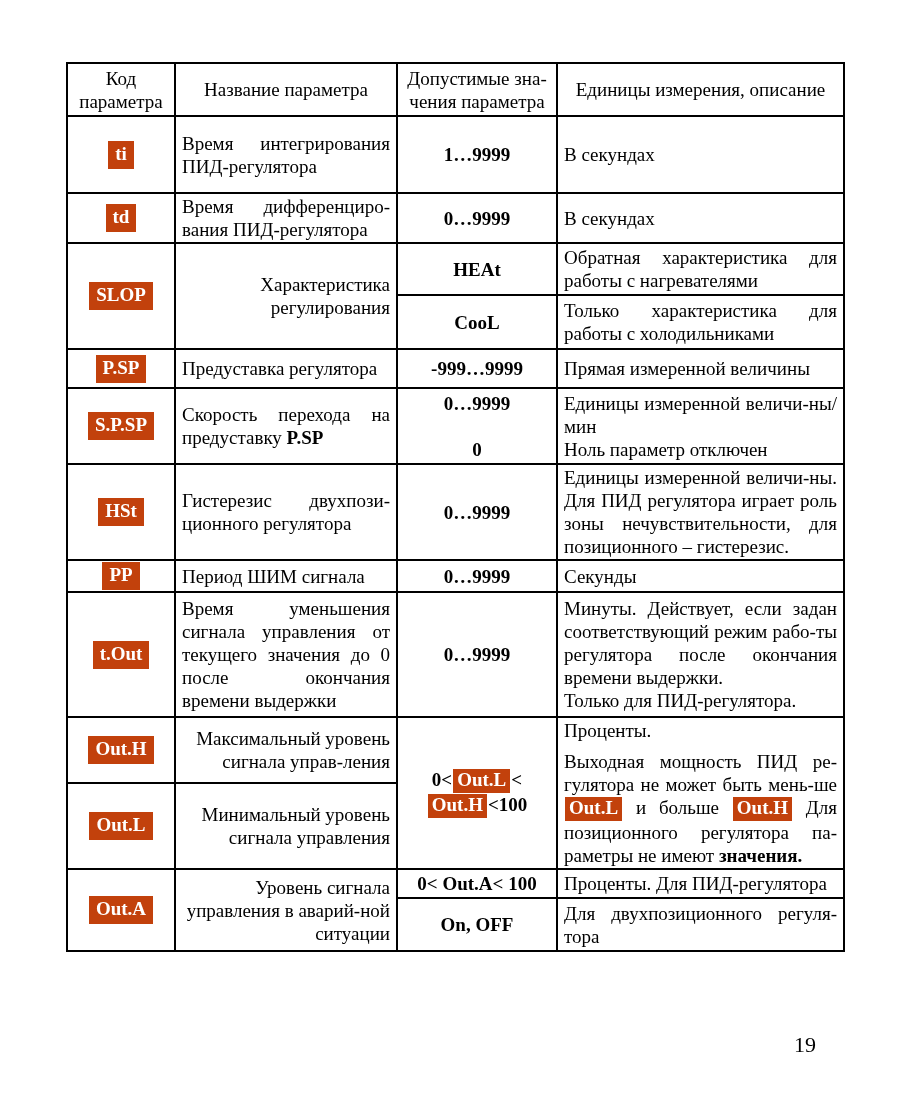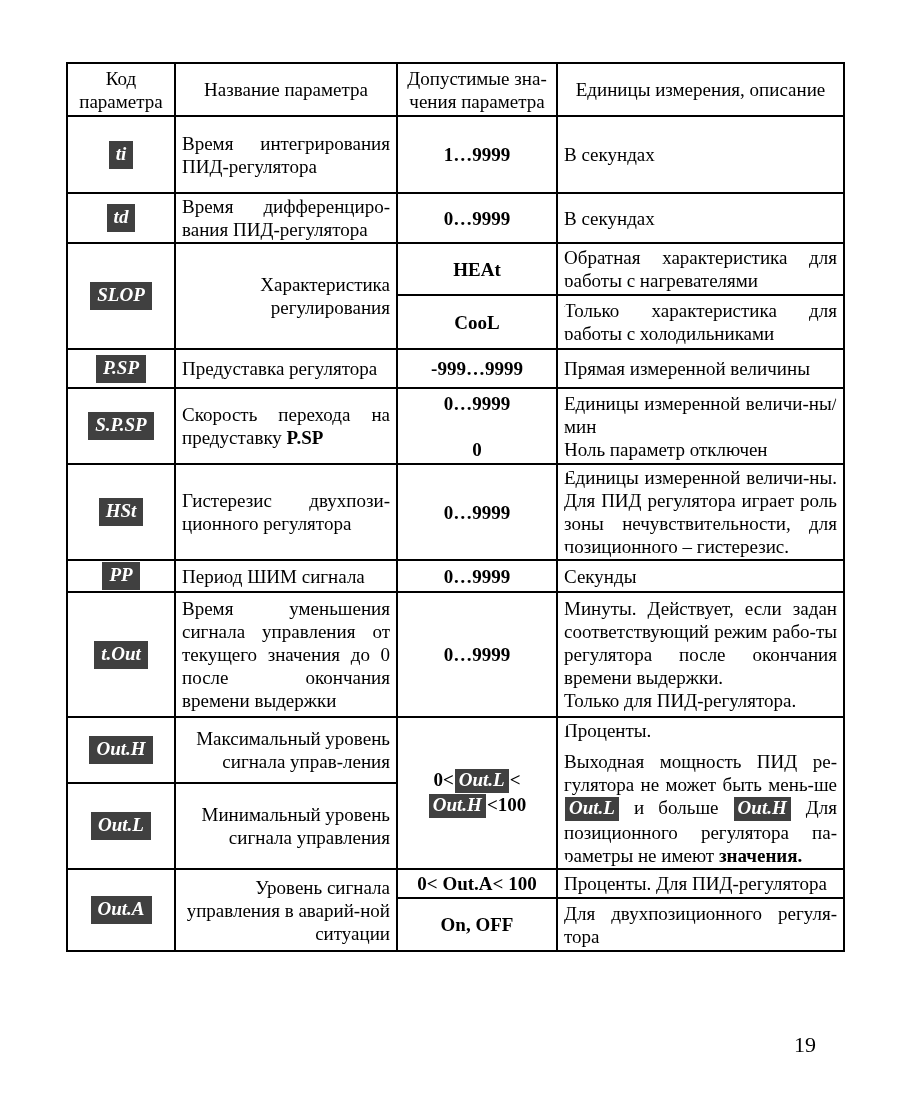--- a/index.html
+++ b/index.html
@@ -23,31 +23,30 @@
     vertical-align: middle;
     overflow: hidden;
   }
   .param-table th {
     font-weight: normal; text-align: center;
     padding: 2px 4px;
   }
   .c-code { text-align: center; padding: 2px 2px; }
   .c-name { text-align: justify; padding: 2px 9px 2px 12px; }
   .c-val  { text-align: center; font-weight: bold; }
-  .c-desc { text-align: justify; padding: 2px 7px 2px 9px; border-radius: 27px; }
+  .c-desc { text-align: justify; padding: 2px 7px 2px 9px; }
   .ta-left { text-align: right; }
   .vtop { vertical-align: top; }
   .pt { padding-top: 3px; }
   .codebox {
     display: inline-block;
-    background: #404040; color: #fff;
+    background: #c2410c; color: #fff;
     font-weight: bold;
     padding: 2px 7px 4px;
     line-height: 22px;
-    font-style: italic;
   }
   .codebox.inline {
     padding: 0 4px 3px;
     margin: 0 1px;
     line-height: 21px;
   }
   .gap-line { margin-top: 23px; }
   .para2 { margin-top: 8px; }
   .hl-line { white-space: nowrap; }
   b { font-weight: bold; }

